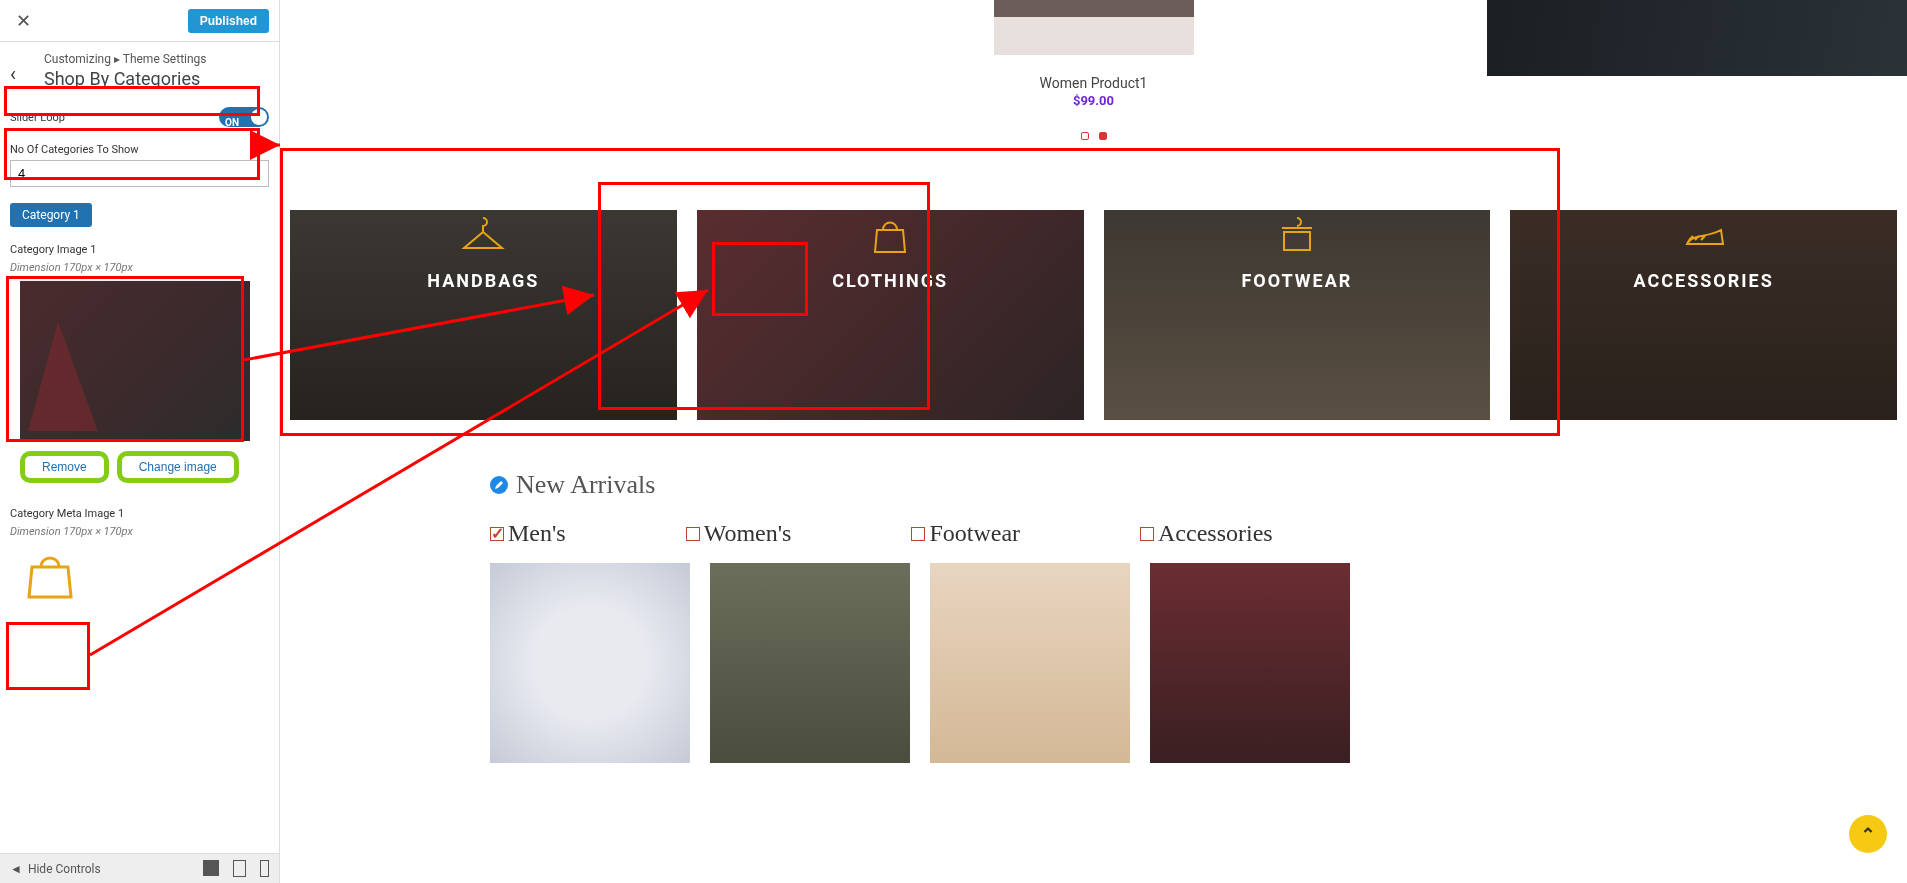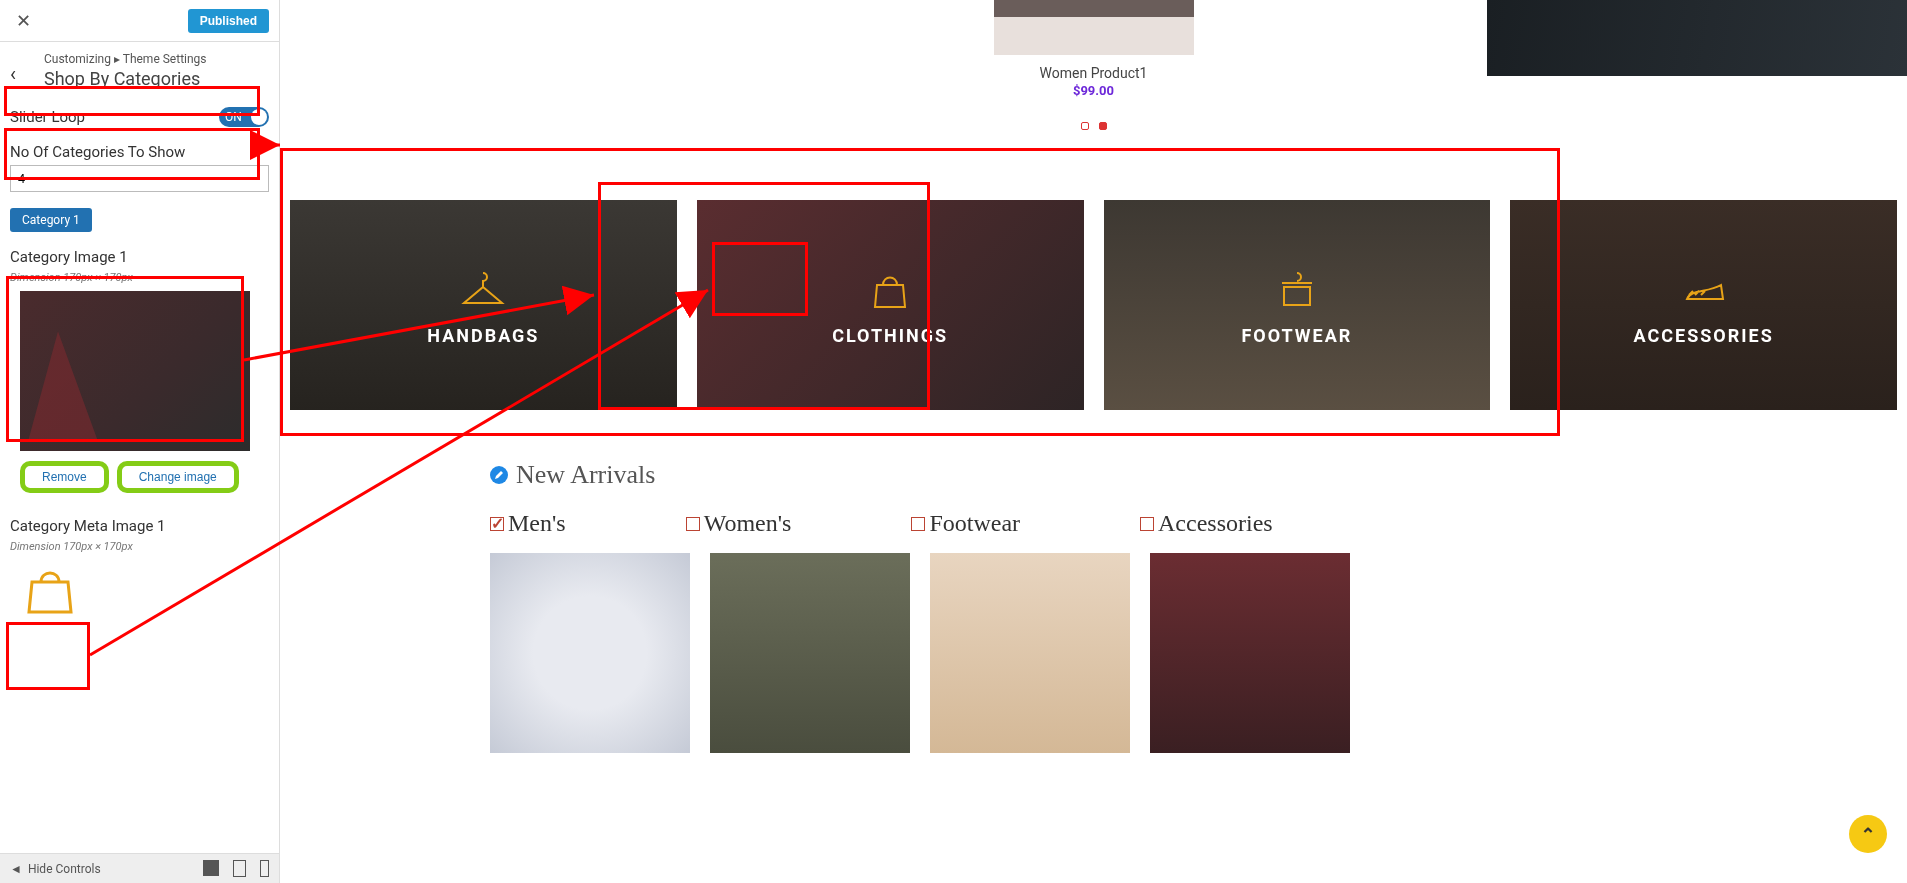--- a/index.html
+++ b/index.html
@@ -16,27 +16,27 @@
 .sb-breadcrumb { padding: 10px 14px 2px 44px; position: relative; }
 .sb-back { position: absolute; left: 10px; top: 20px; font-size: 20px; cursor: pointer; color: #333; }
 .bc-line { font-size: 12px; color: #555; }
 .bc-title { font-size: 18px; color: #444; margin-top: 2px; }
 
 .sb-scroll { flex: 1; overflow-y: auto; padding: 8px 0 10px 0; position: relative; }
 .sb-scroll::-webkit-scrollbar { width: 10px; }
 .sb-scroll::-webkit-scrollbar-thumb { background: #bbb; }
 
 .ctrl-row { padding: 8px 10px; }
-.ctrl-label { font-size: 15px; color: #333; margin-bottom: 4px; display: block; }
+.ctrl-label { font-size: 11px; color: #333; margin-bottom: 4px; display: block; }
 .ctrl-help { font-size: 11px; font-style: italic; color: #777; margin-bottom: 6px; line-height: 1.4; }
 .ctrl-input { width: 100%; padding: 5px 7px; border: 1px solid #bbb; background: #fff; font-size: 13px; }
 
 .toggle-row { display: flex; align-items: center; justify-content: space-between; padding: 8px 10px; }
 .toggle { width: 50px; height: 20px; background: #2271b1; border-radius: 10px; position: relative; cursor: pointer; }
-.toggle-label { position: absolute; left: 6px; top: 3px; color: #fff; font-size: 12px; font-weight: normal; }
+.toggle-label { position: absolute; left: 6px; top: 10px; color: #fff; font-size: 10px; font-weight: bold; }
 .toggle-knob { position: absolute; right: 2px; top: 2px; width: 16px; height: 16px; background: #fff; border-radius: 50%; }
 
 .cat-chip { display: inline-block; background: #2271b1; color: #fff; padding: 5px 12px; font-size: 12px; border-radius: 3px; margin: 8px 10px; cursor: pointer; }
 
 .img-preview { margin: 4px 10px 8px; }
 .img-box { width: 230px; height: 160px; background: linear-gradient(135deg,#4a2b2d 0%,#3a2a2c 60%,#2c2c2c 100%); position: relative; }
 .img-box::after { content:""; position:absolute; left:8px; bottom:10px; width:100px; height:110px; background:#7d2a2e; clip-path: polygon(0 100%, 30% 0, 70% 100%); opacity:.6;}
 .img-actions { display: flex; gap: 8px; margin-top: 10px; }
 .btn-outline { border: 5px solid #84cc16; color: #2271b1; background: #fff; padding: 4px 17px; font-size: 12px; cursor: pointer; border-radius: 10px; }
 
@@ -53,31 +53,31 @@
 
 
 .preview { flex: 1; background: #fff; overflow: hidden; position: relative; }
 .pv-inner { width: 100%; height: 100%; overflow-y: auto; }
 
 .prod-row { display: flex; justify-content: center; gap: 20px; padding: 0 0 10px; }
 .prod-card { width: 200px; text-align: center; }
 .prod-img { width: 200px; height: 55px; background: #f0f0f0; }
 .p1 { background: linear-gradient(#6a5d5a 30%, #e8e0dc 30%); }
 .p2 { background: linear-gradient(90deg,#2a2f30 0%, #2a2f30 20%, #e8e0dc 20%, #e8e0dc 80%, #2a2f30 80%);}
-.prod-name { font-size: 14px; color: #444; margin: 10px 0 2px; }
+.prod-name { font-size: 14px; color: #444; margin: 20px 0 2px; }
 .prod-price { font-size: 13px; color: #6d28d9; font-weight: bold; }
 
 .dots { display: flex; justify-content: center; gap: 10px; margin: 14px 0 30px; }
 .dot { width: 8px; height: 8px; border: 1px solid #d33; border-radius: 2px; }
 .dot.active { background: #d33; }
 
 .hero-side { position: absolute; right: 0; top: 0; width: 420px; height: 76px; background: linear-gradient(100deg,#1a1f23 0%, #2b3238 100%); }
 
 .cat-grid { display: flex; gap: 20px; padding: 40px 10px; }
-.cat-card { flex: 1; height: 210px; position: relative; display: flex; flex-direction: column; align-items: center; justify-content: center; color: #fff; }
+.cat-card { flex: 1; height: 210px; position: relative; display: flex; flex-direction: column; align-items: center; justify-content: flex-start; color: #fff; }
 .cat-bg { position: absolute; inset: 0; background: #333; z-index: 0; }
 .bg1 { background: linear-gradient(#3b3834,#26231f); }
 .bg2 { background: linear-gradient(135deg,#5a2d30,#2d2425); }
 .bg3 { background: linear-gradient(#3d3832,#5a4f42); }
 .bg4 { background: linear-gradient(#3a2d26,#2a211c); }
 .cat-ic { position: relative; z-index: 1; width: 50px; height: 50px; margin-bottom: 10px; }
 .cat-ic svg { stroke: #e8a317; fill: none; stroke-width: 2; width: 50px; height: 50px; }
 .cat-name { position: relative; z-index: 1; font-weight: bold; letter-spacing: 2px; font-size: 18px; }
 
 .arrivals { padding: 10px 210px; }

